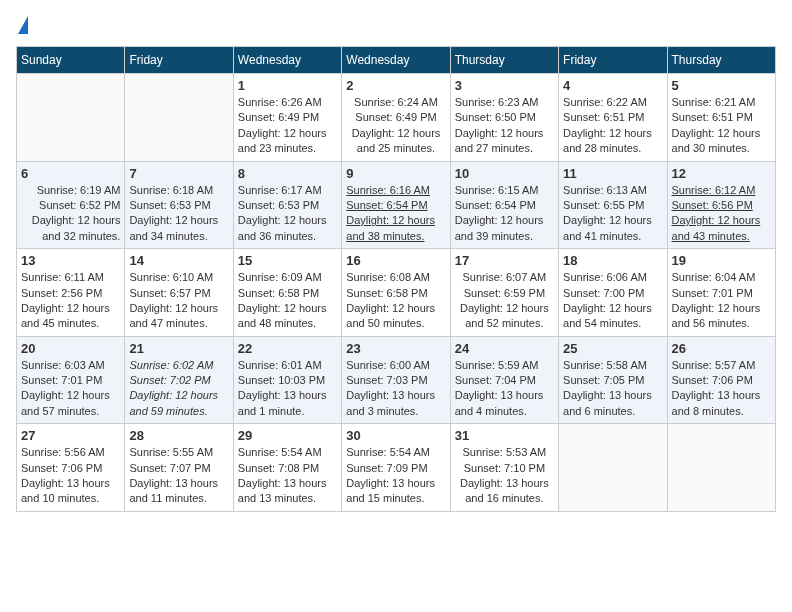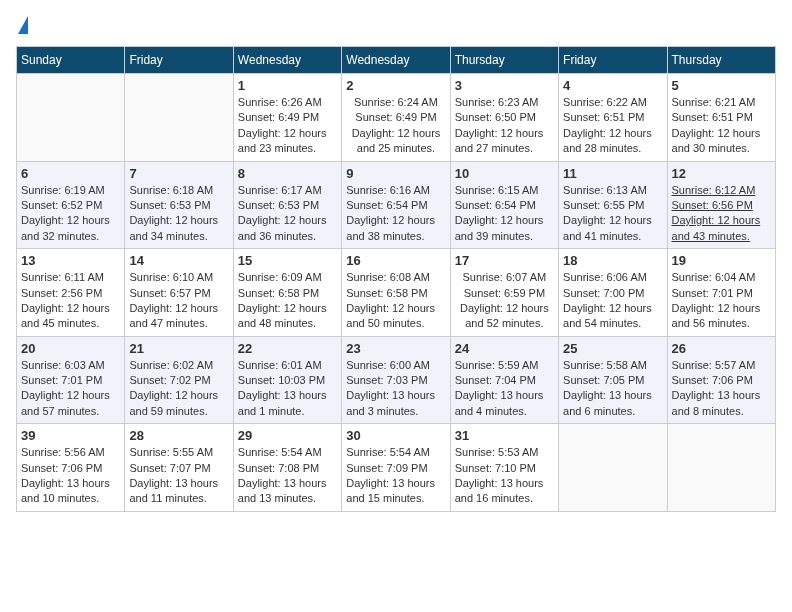--- a/index.html
+++ b/index.html
@@ -156,39 +156,39 @@
         <td>
           <span class="day-number">5</span>
           <div class="day-info" style="white-space: pre-line;">Sunrise: 6:21 AM
 Sunset: 6:51 PM
 Daylight: 12 hours and 30 minutes.</div>
         </td>
       </tr>
       <tr>
         <td>
           <span class="day-number">6</span>
-          <div class="day-info" style="white-space: pre-line;">Sunrise: 6:19 AM
+          <div class="day-info" style="white-space: pre-line; text-align: right;">Sunrise: 6:19 AM
 Sunset: 6:52 PM
 Daylight: 12 hours and 32 minutes.</div>
         </td>
         <td>
           <span class="day-number">7</span>
           <div class="day-info" style="white-space: pre-line;">Sunrise: 6:18 AM
 Sunset: 6:53 PM
 Daylight: 12 hours and 34 minutes.</div>
         </td>
         <td>
           <span class="day-number">8</span>
           <div class="day-info" style="white-space: pre-line;">Sunrise: 6:17 AM
 Sunset: 6:53 PM
 Daylight: 12 hours and 36 minutes.</div>
         </td>
         <td>
           <span class="day-number">9</span>
-          <div class="day-info" style="white-space: pre-line;">Sunrise: 6:16 AM
+          <div class="day-info" style="white-space: pre-line; text-decoration: underline;">Sunrise: 6:16 AM
 Sunset: 6:54 PM
 Daylight: 12 hours and 38 minutes.</div>
         </td>
         <td>
           <span class="day-number">10</span>
           <div class="day-info" style="white-space: pre-line;">Sunrise: 6:15 AM
 Sunset: 6:54 PM
 Daylight: 12 hours and 39 minutes.</div>
         </td>
         <td>
@@ -250,21 +250,21 @@
       </tr>
       <tr>
         <td>
           <span class="day-number">20</span>
           <div class="day-info" style="white-space: pre-line;">Sunrise: 6:03 AM
 Sunset: 7:01 PM
 Daylight: 12 hours and 57 minutes.</div>
         </td>
         <td>
           <span class="day-number">21</span>
-          <div class="day-info" style="white-space: pre-line;">Sunrise: 6:02 AM
+          <div class="day-info" style="white-space: pre-line; font-style: italic;">Sunrise: 6:02 AM
 Sunset: 7:02 PM
 Daylight: 12 hours and 59 minutes.</div>
         </td>
         <td>
           <span class="day-number">22</span>
           <div class="day-info" style="white-space: pre-line;">Sunrise: 6:01 AM
 Sunset: 10:03 PM
 Daylight: 13 hours and 1 minute.</div>
         </td>
         <td>
@@ -287,21 +287,21 @@
         </td>
         <td>
           <span class="day-number">26</span>
           <div class="day-info" style="white-space: pre-line;">Sunrise: 5:57 AM
 Sunset: 7:06 PM
 Daylight: 13 hours and 8 minutes.</div>
         </td>
       </tr>
       <tr>
         <td>
-          <span class="day-number">39</span>
+          <span class="day-number">27</span>
           <div class="day-info" style="white-space: pre-line;">Sunrise: 5:56 AM
 Sunset: 7:06 PM
 Daylight: 13 hours and 10 minutes.</div>
         </td>
         <td>
           <span class="day-number">28</span>
           <div class="day-info" style="white-space: pre-line;">Sunrise: 5:55 AM
 Sunset: 7:07 PM
 Daylight: 13 hours and 11 minutes.</div>
         </td>
@@ -312,21 +312,21 @@
 Daylight: 13 hours and 13 minutes.</div>
         </td>
         <td>
           <span class="day-number">30</span>
           <div class="day-info" style="white-space: pre-line;">Sunrise: 5:54 AM
 Sunset: 7:09 PM
 Daylight: 13 hours and 15 minutes.</div>
         </td>
         <td>
           <span class="day-number">31</span>
-          <div class="day-info" style="white-space: pre-line;">Sunrise: 5:53 AM
+          <div class="day-info" style="white-space: pre-line; text-align: center;">Sunrise: 5:53 AM
 Sunset: 7:10 PM
 Daylight: 13 hours and 16 minutes.</div>
         </td>
         <td class="empty-cell"></td>
         <td class="empty-cell"></td>
       </tr>
     </tbody>
 </table>
 
 </body></html>

